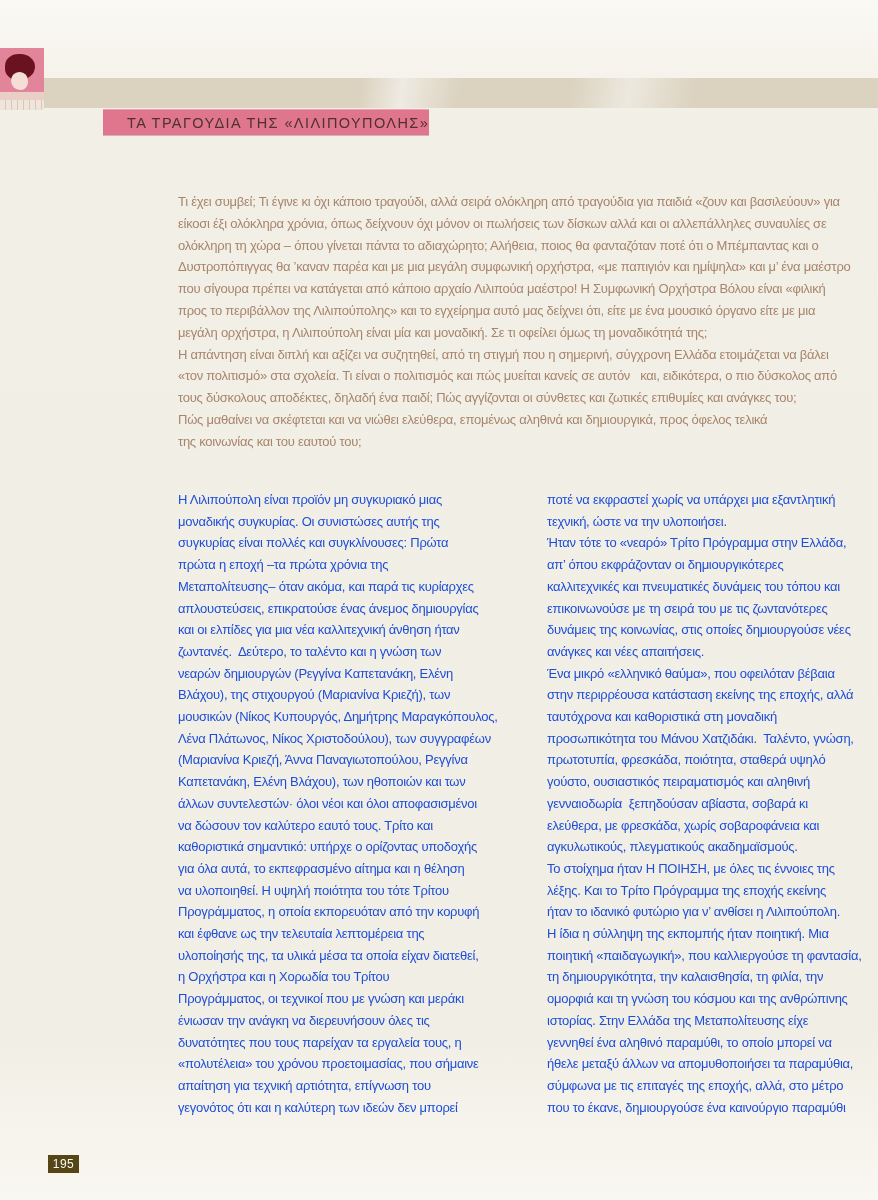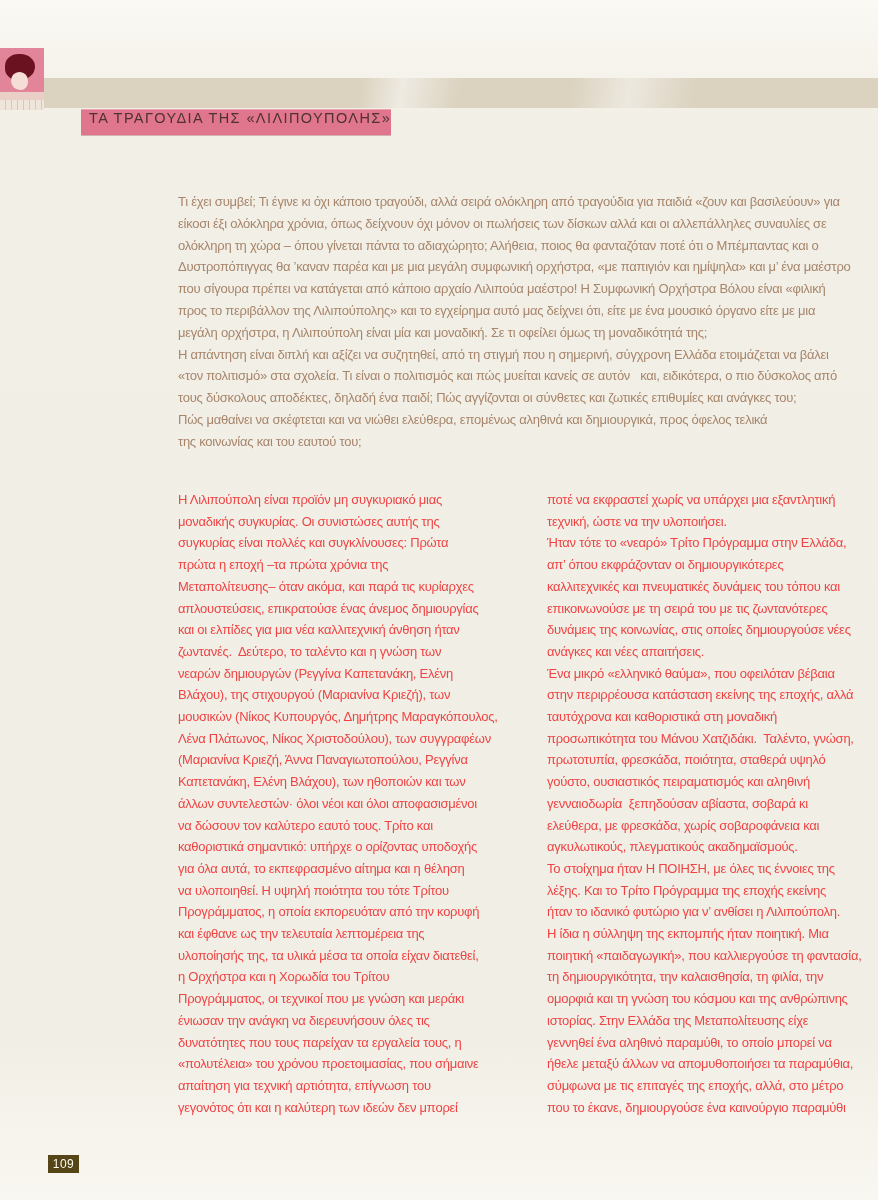--- a/index.html
+++ b/index.html
@@ -42,46 +42,46 @@
     background: #e9cfc6;
   }
   .corner-photo .keys {
     position: absolute; left: 0; top: 52px;
     width: 44px; height: 10px;
     background:
       repeating-linear-gradient(90deg, #f0e9de 0 5px, #d9c4ba 5px 6px);
     opacity: .85;
   }
   .title-box {
-    position: absolute; left: 81px; top: 109px;
+    position: absolute; left: 103px; top: 109px;
     width: 302px; height: 25px;
     background: #e0758e;
     border-top: 1px solid #eba0b2;
     box-shadow: 0 1px 0 rgba(150,70,90,.35);
-    display: flex; align-items: flex-start;
-    padding-left: 8px;
+    display: flex; align-items: center;
+    padding-left: 24px;
   }
   .title-box .title-text {
     color: #4e3230;
     font-size: 14.5px;
     letter-spacing: 1.4px;
     white-space: nowrap;
   }
   .intro {
     position: absolute; left: 178px; top: 191px;
     width: 668px;
     color: #a7856b;
     font-size: 13px;
     letter-spacing: -0.25px;
     line-height: 21.8px;
     white-space: pre;
   }
   .col {
     position: absolute; top: 489px;
-    color: #ef4444;
+    color: #1d4ed8;
     font-size: 13px;
     letter-spacing: -0.25px;
     line-height: 21.7px;
     white-space: pre;
   }
   .col-left  { left: 178px; width: 300px; }
   .col-right { left: 547px; width: 325px; }
   .page-number {
     position: absolute; left: 48px; top: 1155px;
     width: 31px; height: 18px;
@@ -173,13 +173,13 @@
 Η ίδια η σύλληψη της εκπομπής ήταν ποιητική. Μια
 ποιητική «παιδαγωγική», που καλλιεργούσε τη φαντασία,
 τη δημιουργικότητα, την καλαισθησία, τη φιλία, την
 ομορφιά και τη γνώση του κόσμου και της ανθρώπινης
 ιστορίας. Στην Ελλάδα της Μεταπολίτευσης είχε
 γεννηθεί ένα αληθινό παραμύθι, το οποίο μπορεί να
 ήθελε μεταξύ άλλων να απομυθοποιήσει τα παραμύθια,
 σύμφωνα με τις επιταγές της εποχής, αλλά, στο μέτρο
 που το έκανε, δημιουργούσε ένα καινούργιο παραμύθι</div>
 
-<div class="page-number">109</div>
+<div class="page-number">195</div>
 
 </body></html>

